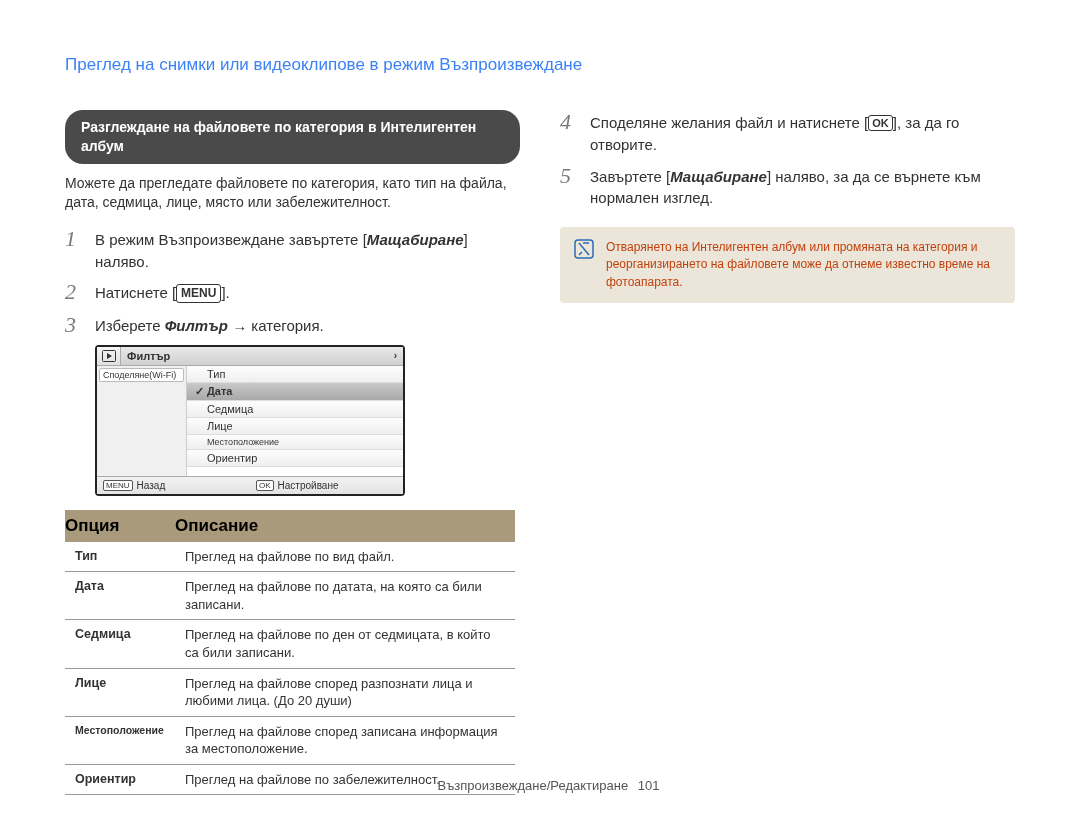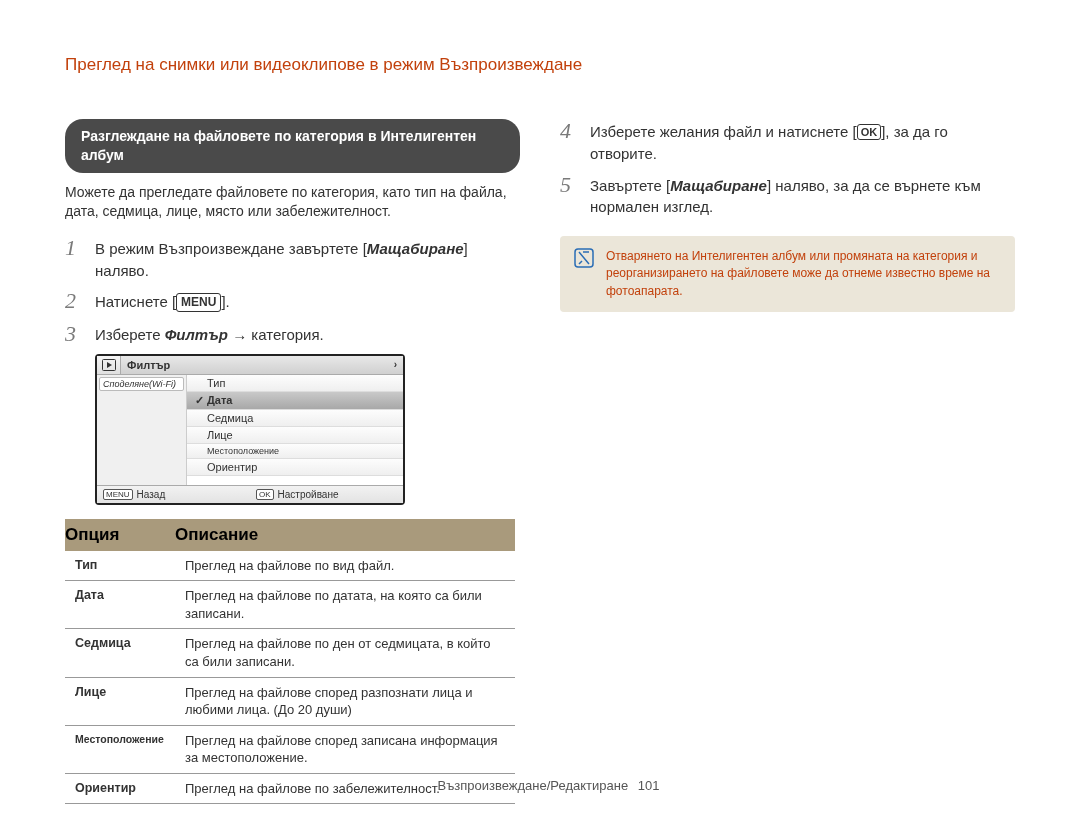--- a/index.html
+++ b/index.html
@@ -9,24 +9,24 @@
     width: 1080px;
     height: 815px;
     position: relative;
     color: #333;
     font-size: 14px;
   }
   .page {
     padding: 55px 65px 30px 65px;
   }
   .page-title {
-    color: #c2410c;
+    color: #3b82f6;
     font-size: 17px;
     font-weight: 400;
-    margin-bottom: 44px;
+    margin-bottom: 35px;
   }
   .columns {
     display: flex;
     gap: 40px;
   }
   .col {
     flex: 1;
     min-width: 0;
   }
   .section-pill {
@@ -111,21 +111,20 @@
     display: flex;
     min-height: 110px;
   }
   .cs-left {
     width: 90px;
     border-right: 1px solid #ccc;
     background: #f0f0f0;
     font-size: 9px;
     display: flex;
     align-items: flex-start;
-    font-style: italic;
   }
   .cs-left-item {
     border: 1px solid #bbb;
     border-radius: 2px;
     margin: 2px;
     padding: 1px 3px;
     background: #fff;
     width: 100%;
   }
   .cs-list {
@@ -340,21 +339,21 @@
               <td>Преглед на файлове по забележителност.</td>
             </tr>
         </tbody>
       </table>
     </div>
 
     <div class="col">
       <div class="step">
         <div class="step-num">4</div>
         <div class="step-text">
-          <span>Изберете желания файл и натиснете [</span><span class="ok-inline">OK</span><span>], за да го отворите.</span>
+          <span>Споделяне желания файл и натиснете [</span><span class="ok-inline">OK</span><span>], за да го отворите.</span>
         </div>
       </div>
 
       <div class="step">
         <div class="step-num">5</div>
         <div class="step-text">
           <span>Завъртете [</span><span class="bold">Мащабиране</span><span>] наляво, за да се върнете към нормален изглед.</span>
         </div>
       </div>
 

